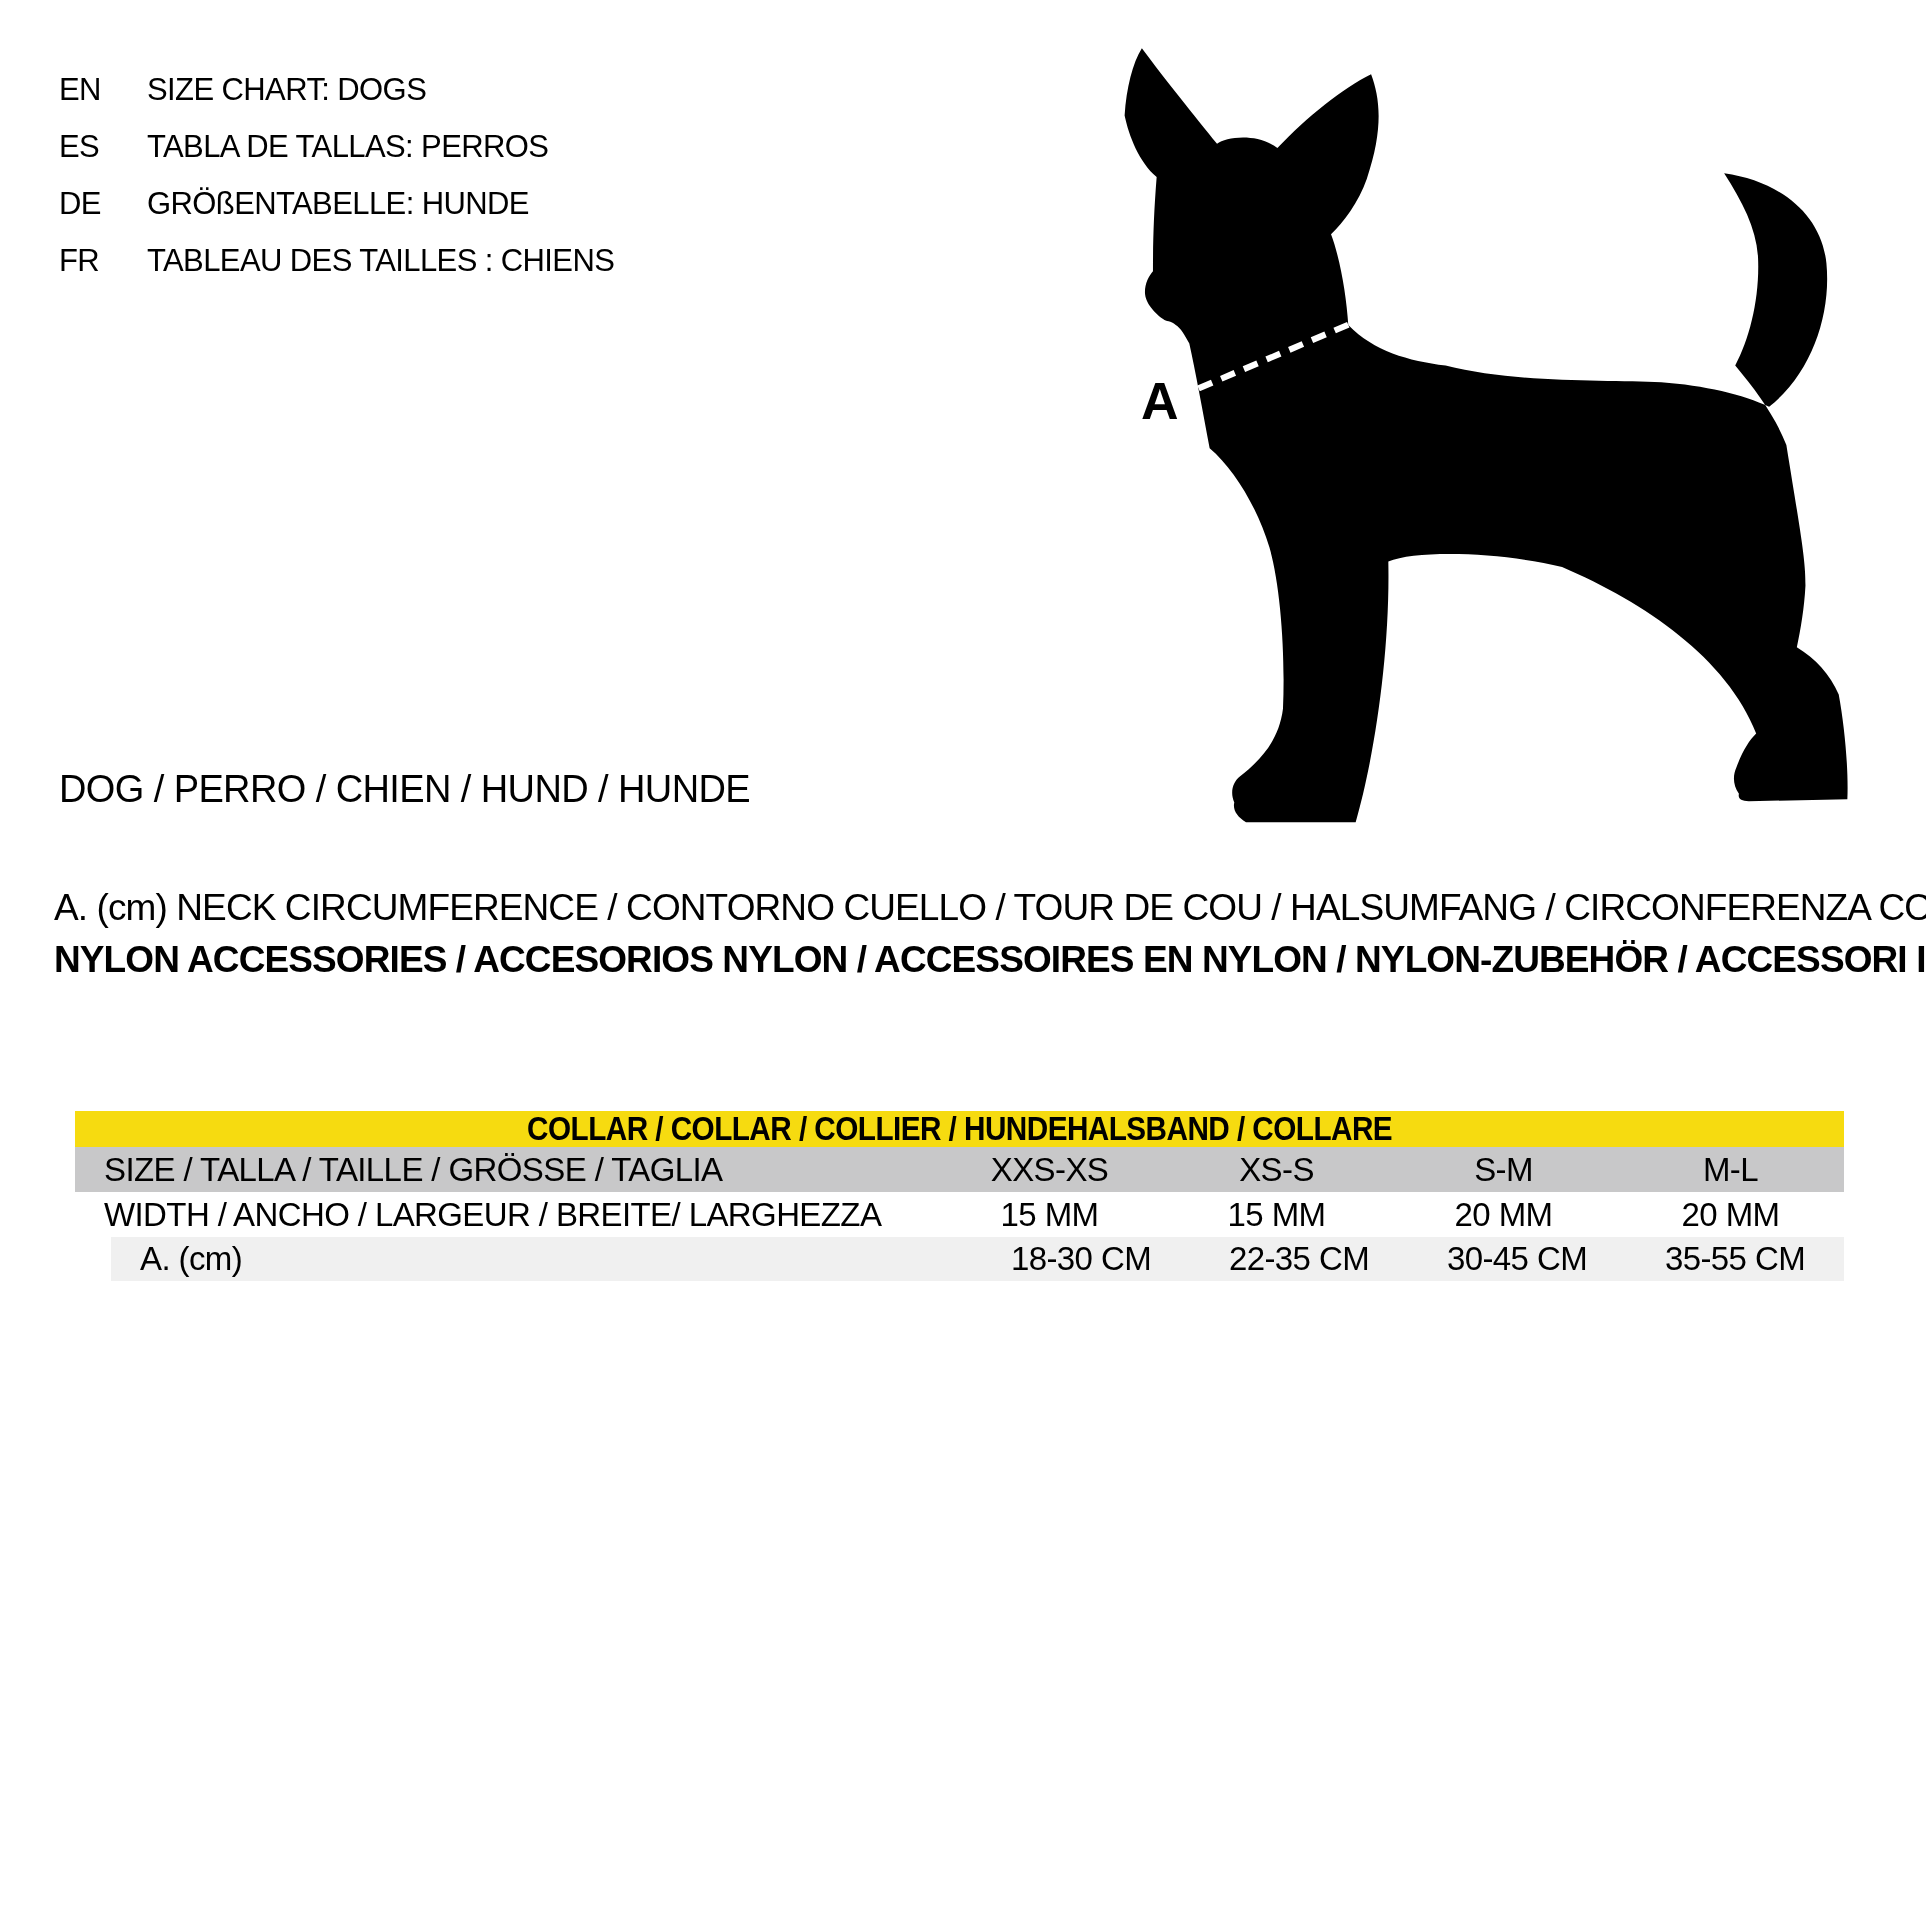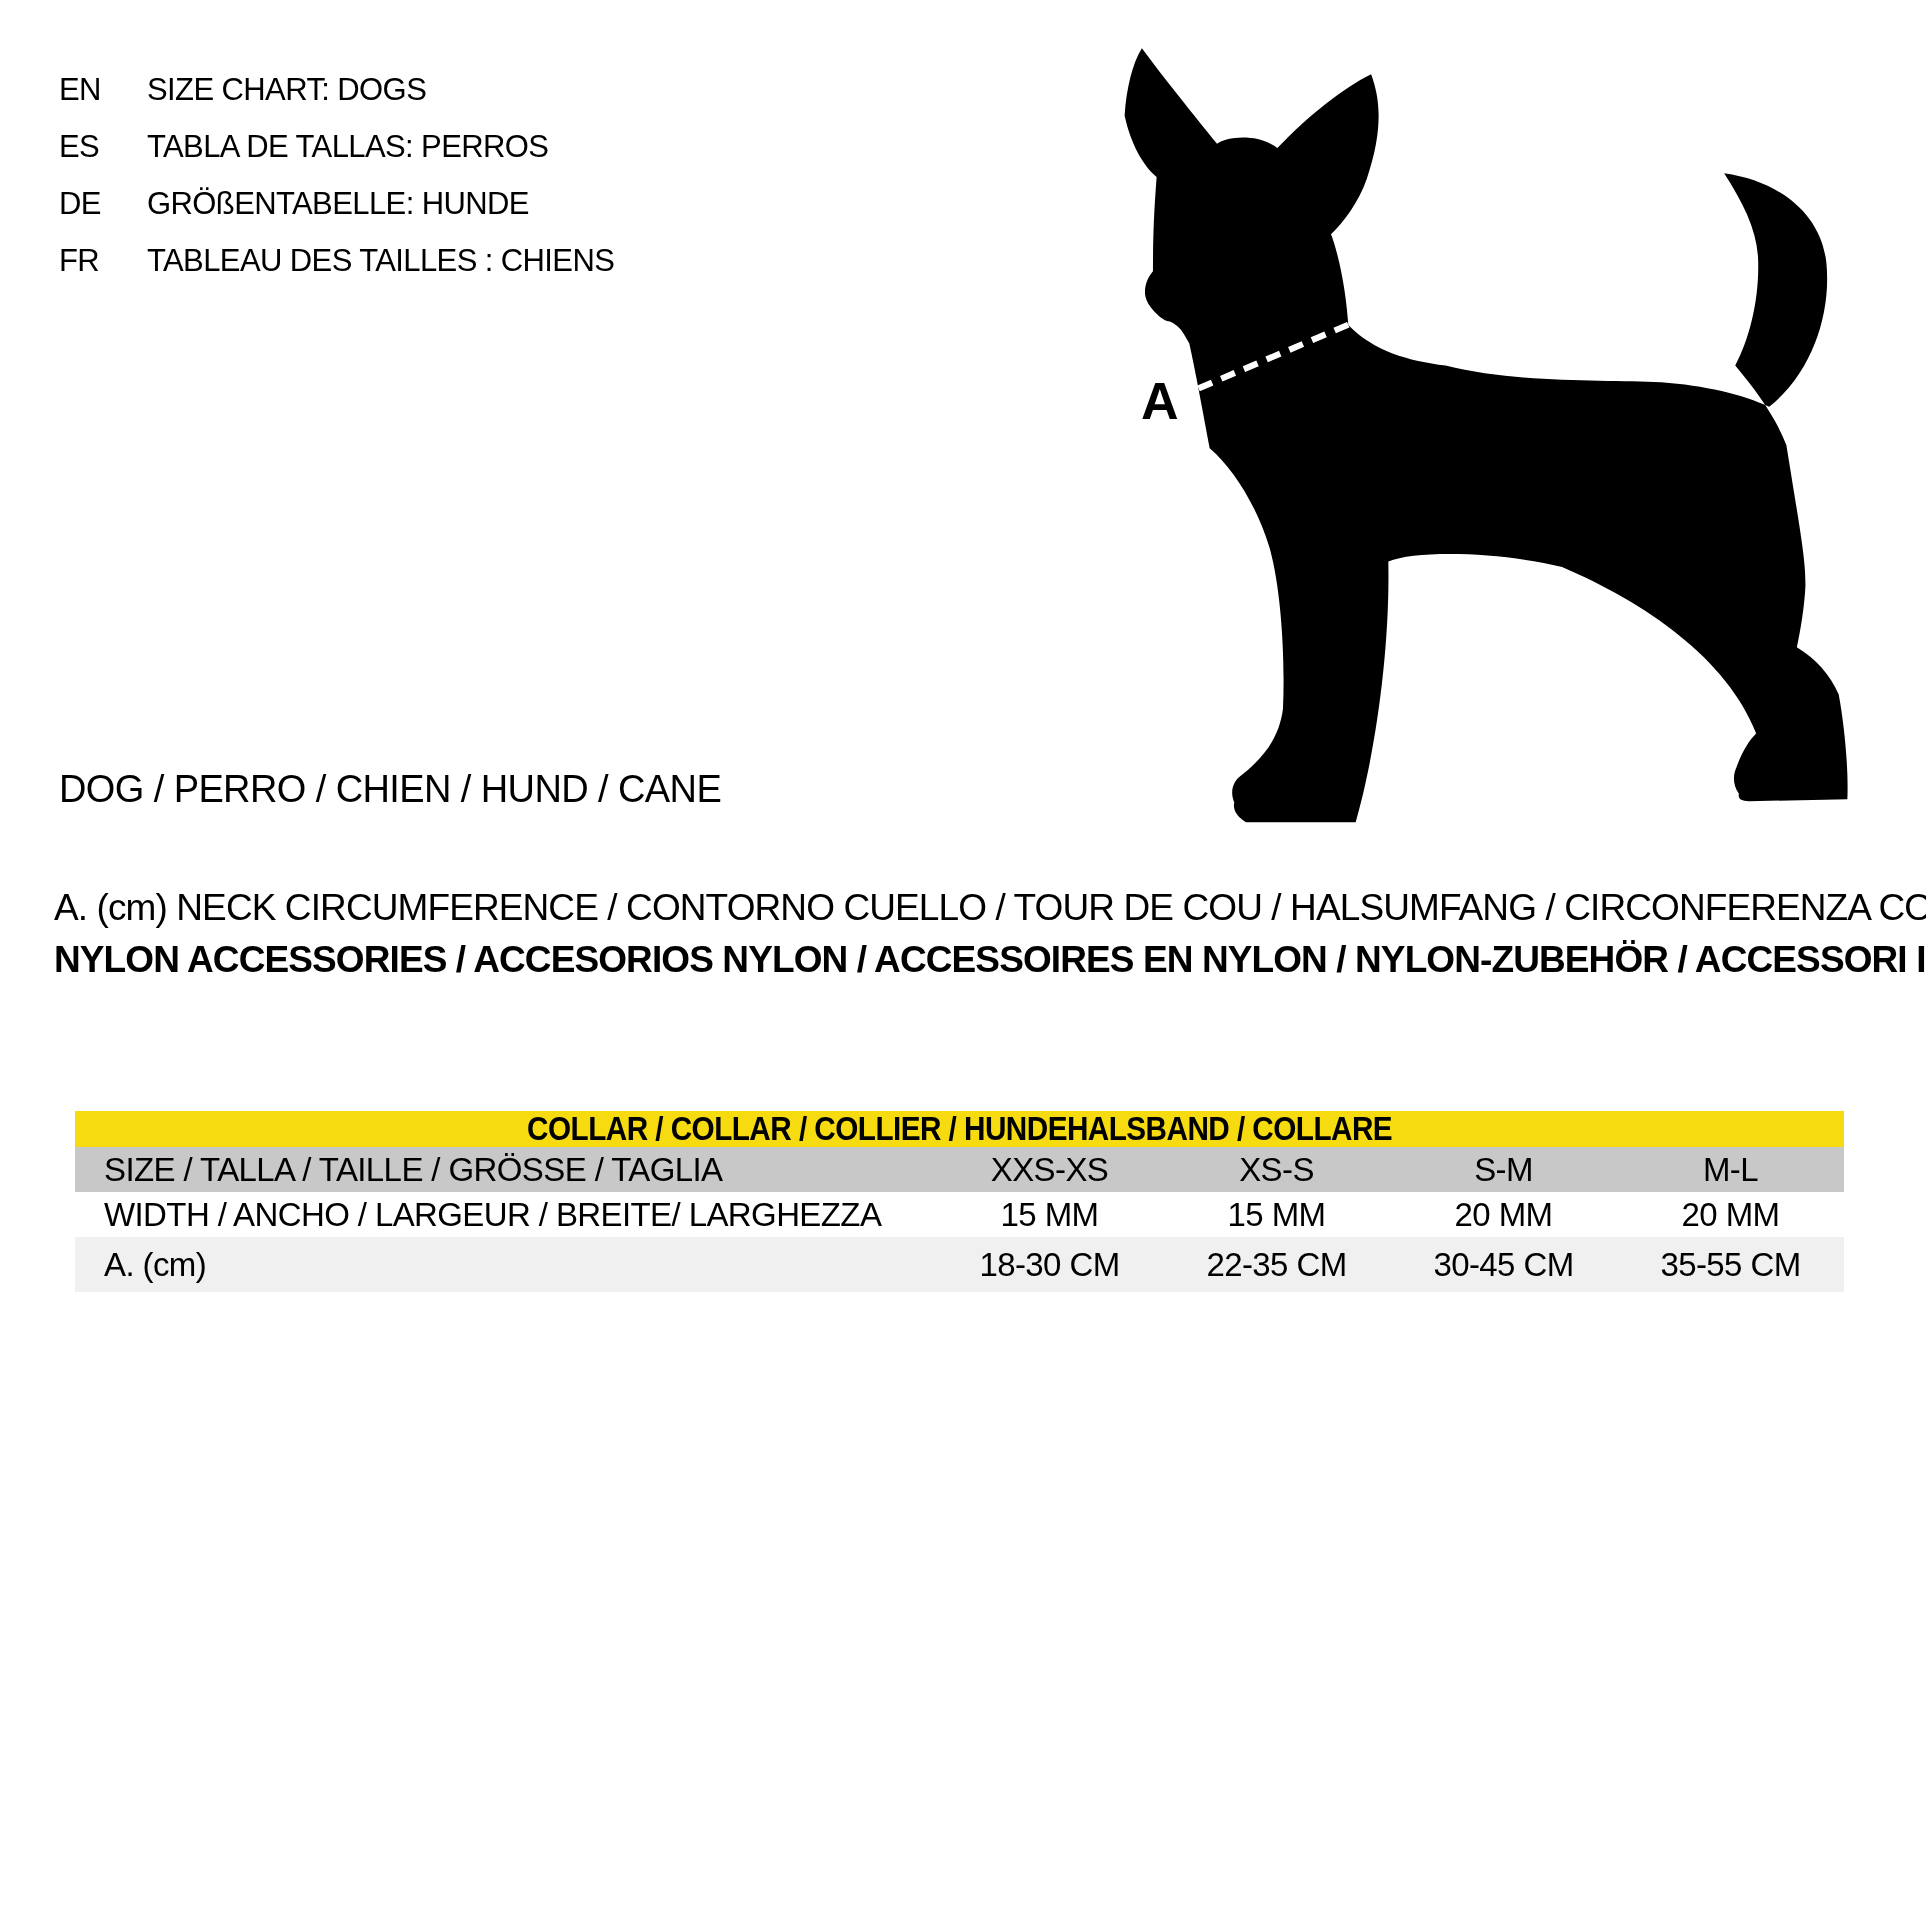--- a/index.html
+++ b/index.html
@@ -44,21 +44,21 @@
     height:36px;background:var(--yellow);
     display:flex;align-items:center;justify-content:center;
     font-weight:bold;white-space:nowrap;
   }
   .t-header span{display:inline-block;transform:scaleX(.9);transform-origin:center;}
   .t-row{display:flex;height:45px;align-items:center;white-space:nowrap;}
   .t-row .t-label{flex:0 0 861px;padding-left:29px;box-sizing:border-box;}
   .t-row .t-val{flex:1 1 0;text-align:center;}
   .row-size{background:var(--gray);}
   .row-width{background:#ffffff;}
-  .row-a{background:var(--lightgray);height:55px;}
+  .row-a{background:var(--lightgray);height:44px;margin-left:36px;}
 </style>
 </head>
 <body>
 
 <div id="canvas">
 
   <div class="lang-list">
     <div class="lang-row">
       <span class="lang-code">EN</span>
       <span>SIZE CHART: DOGS</span>
@@ -120,21 +120,21 @@
         C 131 345, 132 300, 137 237
         C 108 212, 92 170, 85 137
         C 88 92, 98 52, 113 28
         Z"></path>
       <line x1="205" y1="580" x2="452" y2="475" stroke="#ffffff" stroke-width="10" stroke-dasharray="24 16"></line>
     </svg>
   </div>
 
   <div class="measure-label">A</div>
 
-  <div class="dog-caption">DOG / PERRO / CHIEN / HUND / CANE</div>
+  <div class="dog-caption">DOG / PERRO / CHIEN / HUND / HUNDE</div>
 
   <div class="notes">
     <div>A. (cm) NECK CIRCUMFERENCE / CONTORNO CUELLO / TOUR DE COU / HALSUMFANG / CIRCONFERENZA COLLO</div>
     <div class="bold">NYLON ACCESSORIES / ACCESORIOS NYLON / ACCESSOIRES EN NYLON / NYLON-ZUBEHÖR / ACCESSORI IN NYLON</div>
   </div>
 
   <div class="size-table">
     <div class="t-header">
       <span>COLLAR / COLLAR / COLLIER / HUNDEHALSBAND / COLLARE</span>
     </div>

